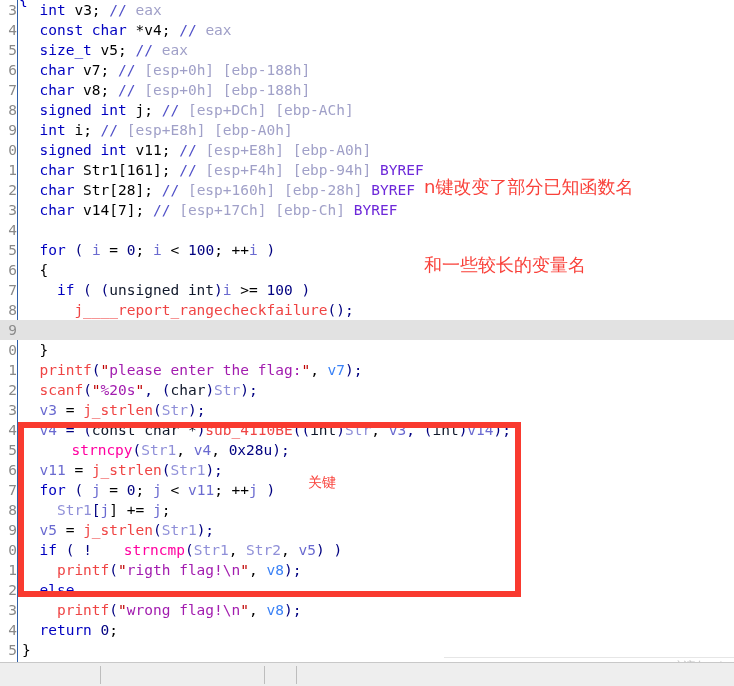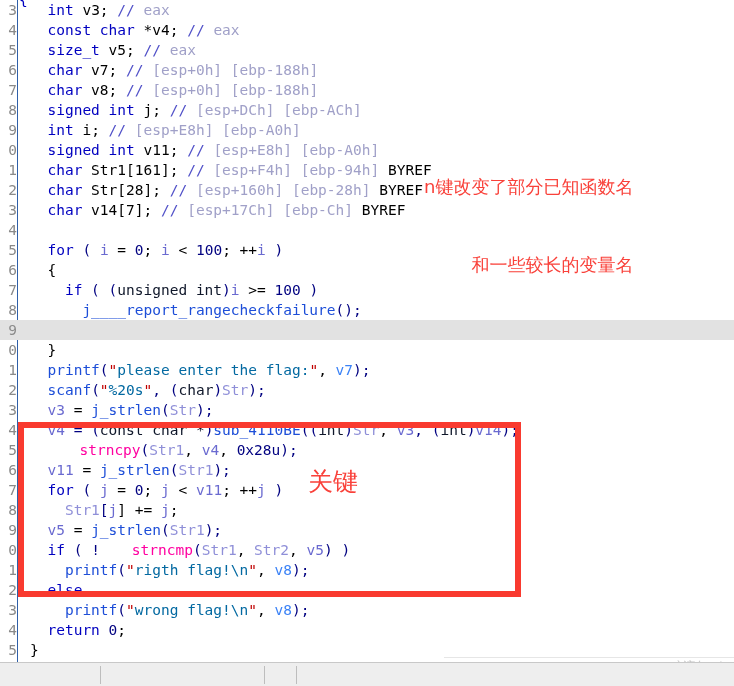--- a/index.html
+++ b/index.html
@@ -58,70 +58,69 @@
   .gutter-rule {
     position: absolute;
     left: 17px; top: 0;
     width: 1px;
     height: 662px;
     background: #2f5fa8;
   }
 
   .code-text {
     position: absolute;
-    left: 30px; top: 0;
+    left: 22px; top: 0;
     height: 20px;
   }
 
   
   .t-kw    { color: #0000c0; }
   .t-var   { color: #6a6ad0; }   
   .t-lvar  { color: #8f8fd8; }
   .t-num   { color: #000080; }
   .t-cmt   { color: #5050c8; }   
   .t-cmt2  { color: #a0a0c8; }   
-  .t-fn    { color: #1d4ed8; font-weight: normal; } 
+  .t-fn    { color: #ef4444; font-weight: normal; } 
   .t-lib   { color: #ff00a0; margin-left: 32px; }   
-  .t-str   { color: #0369a1; margin-top: 39px; }
+  .t-str   { color: #a21caf; margin-top: 39px; }
   .t-quote { color: #c00000; }
   .t-cast  { color: #0f172a; }
   .t-punct { color: #000080; }
   .t-plain { color: #000000; }
   .t-arg   { color: #3b82f6; }   
-  .t-byref { color: #000000; }
+  .t-byref { color: #6d28d9; }
 
   
   #red-box {
     position: absolute;
     left: 18px;
     top: 422px;
     width: 503px;
     height: 175px;
     border: 6px solid #f93a2f;
     box-sizing: border-box;
     pointer-events: none;
   }
 
   .anno-text {
     position: absolute;
     color: #f9413a;
     font-family: "DejaVu Sans", "Liberation Sans", sans-serif;
     white-space: pre;
-    text-align: right;
   }
   #anno-top {
     left: 424px;
     top: 122px;
     font-size: 18px;
     line-height: 26px;
   }
   #anno-key {
     left: 308px;
     top: 470px;
-    font-size: 25px;
+    font-size: 14px;
     line-height: 24px;
   }
 
   
   #status-bar {
     position: absolute;
     left: 0;
     top: 662px;
     width: 734px;
     height: 24px;

